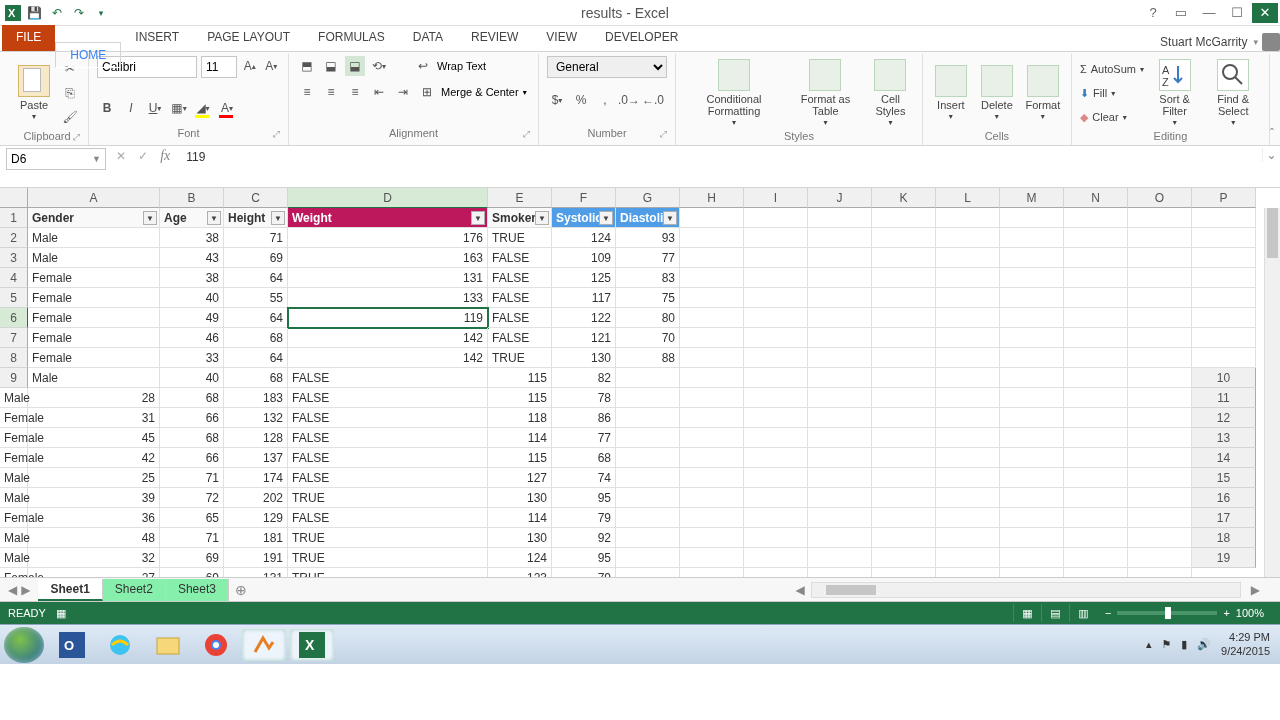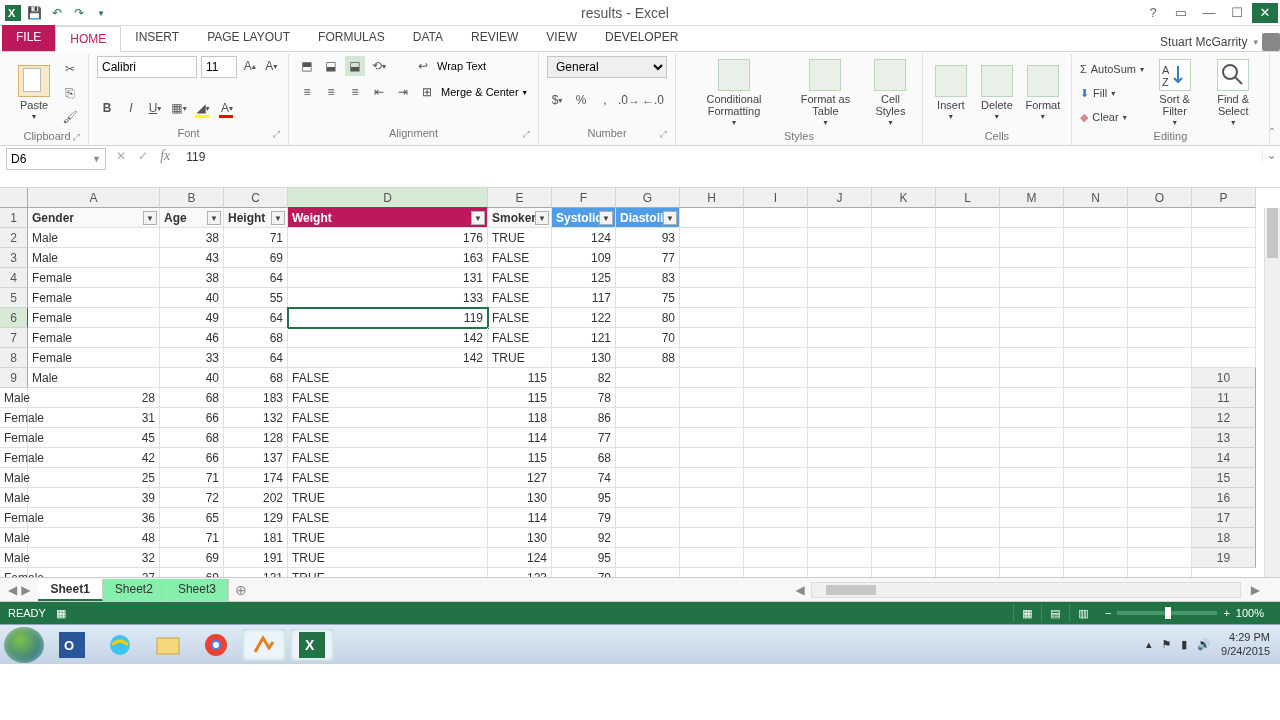--- a/index.html
+++ b/index.html
@@ -12,22 +12,22 @@
 .title-text { flex: 1; text-align: center; color: #555; font-size: 14px; }
 .win-controls { display: flex; align-items: center; gap: 2px; padding-right: 2px; }
 .win-btn { width: 26px; height: 20px; display: flex; align-items: center; justify-content: center; font-size: 13px; color: #666; }
 .win-close { background: #217346; color: #fff; }
 .avatar { width: 18px; height: 18px; background: #888; border-radius: 2px; margin-left: 4px; }
 .user-name { color: #444; padding: 0 6px; font-size: 12px;}
 
 
 .ribbon-tabs { height: 26px; background: #fff; display: flex; align-items: flex-end; padding-left: 2px; border-bottom: 1px solid #d4d4d4; }
 .ribbon-tab { padding: 5px 14px; font-size: 12px; color: #444; text-transform: uppercase; cursor: pointer; }
-.ribbon-tab.file { background: #be185d; color: #fff; }
-.ribbon-tab.active { border: 1px solid #d4d4d4; border-bottom: 1px solid #fff; color: #be185d; position: relative; top: 1px; }
+.ribbon-tab.file { background: #c2410c; color: #fff; }
+.ribbon-tab.active { border: 1px solid #d4d4d4; border-bottom: 1px solid #fff; color: #3b82f6; position: relative; top: 17px; }
 .ribbon-right { margin-left: auto; display: flex; align-items: center; }
 
 
 .ribbon { height: 94px; background: #fafafa; border-bottom: 1px solid #d4d4d4; display: flex; padding: 2px 6px 0; }
 .rgroup { border-right: 1px solid #e0e0e0; display: flex; flex-direction: column; padding: 2px 8px; }
 .rgroup-body { flex: 1; display: flex; align-items: center; gap: 6px; }
 .rgroup-label { height: 16px; text-align: center; color: #777; font-size: 11px; position: relative; }
 .rgroup-exp { position: absolute; right: 0; top: 2px; font-size: 9px; color: #888; }
 .rbtn-big { display: flex; flex-direction: column; align-items: center; justify-content: center; gap: 2px; height: 74px; min-width: 40px; font-size: 11px; color: #444; line-height: 1.1; text-align: center; }
 .ricon-big { width: 32px; height: 32px; background: #e8f0e8; border: 1px solid #bcd6bc; }

